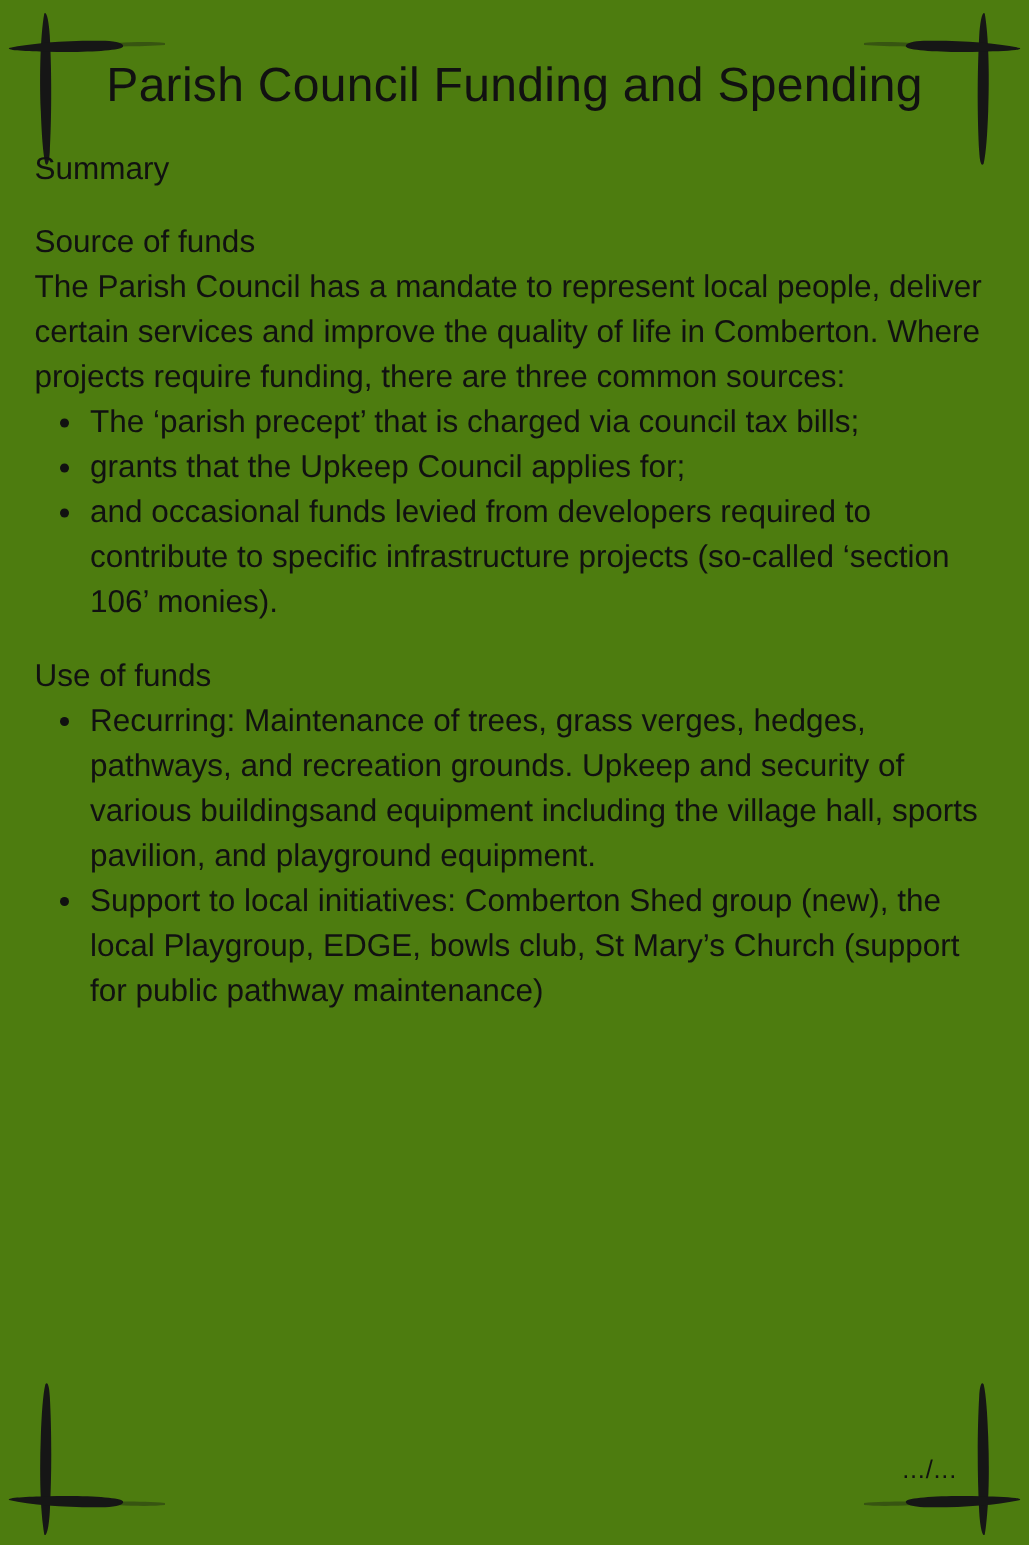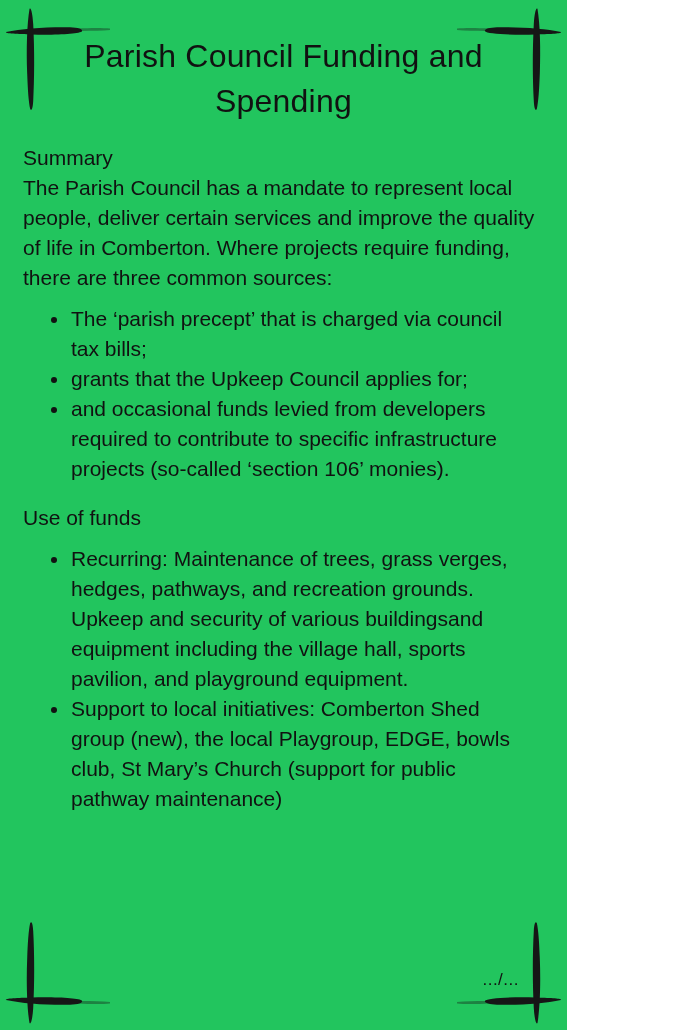--- a/index.html
+++ b/index.html
@@ -2,23 +2,23 @@
 <html><head>
 <meta charset="utf-8">
 <style>
   html, body {
     margin: 0;
     padding: 0;
     background: #ffffff;
   }
   .page {
     position: relative;
-    width: 567px;
+    width: 686px;
     height: 1030px;
-    background: #22c55e;
+    background: #4d7c0f;
     color: #111111;
     font-family: "Liberation Sans", sans-serif;
     overflow: hidden;
     box-sizing: border-box;
   }
   .content {
     position: relative;
     padding: 34px 23px 0 23px;
     box-sizing: border-box;
   }
@@ -36,21 +36,21 @@
     font-size: 21px;
     line-height: 30px;
     font-weight: 400;
   }
   p.body-text {
     margin: 0;
     font-size: 21px;
     line-height: 30px;
   }
   ul.bullet-list {
-    margin: 11px;
+    margin: 0;
     padding: 0 0 0 36px;
     list-style: disc;
   }
   ul.bullet-list li {
     font-size: 21px;
     line-height: 30px;
     padding-left: 1px;
   }
   .continuation {
     position: absolute;
@@ -99,20 +99,21 @@
   </svg>
 
   <div class="content">
 
     <h1 class="title">
       <span>Parish Council Funding and Spending</span>
     </h1>
 
     <h2 class="section-heading">Summary</h2>
 
+    <h2 class="section-heading">Source of funds</h2>
     <p class="body-text">The Parish Council has a mandate to represent local people, deliver certain services and improve the quality of life in Comberton. Where projects require funding, there are three common sources:</p>
     <ul class="bullet-list">
       <li>The ‘parish precept’ that is charged via council tax bills;</li>
       <li>grants that the Upkeep Council applies for;</li>
       <li>and occasional funds levied from developers required to contribute to specific infrastructure projects (so-called ‘section 106’ monies).</li>
     </ul>
 
     <h2 class="section-heading">Use of funds</h2>
     <ul class="bullet-list">
       <li>Recurring: Maintenance of trees, grass verges, hedges, pathways, and recreation grounds. Upkeep and security of various buildingsand equipment including the village hall, sports pavilion, and playground equipment.</li>

